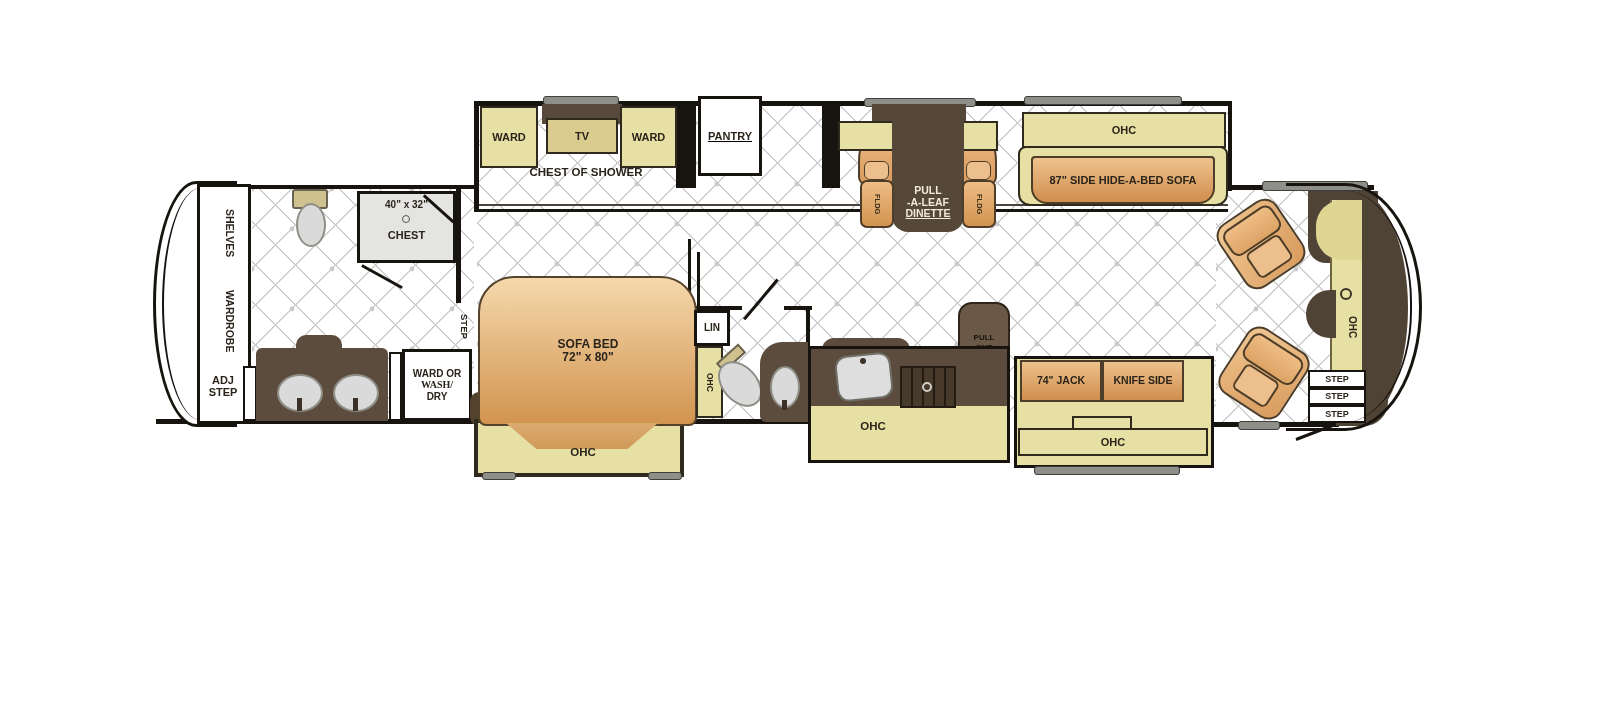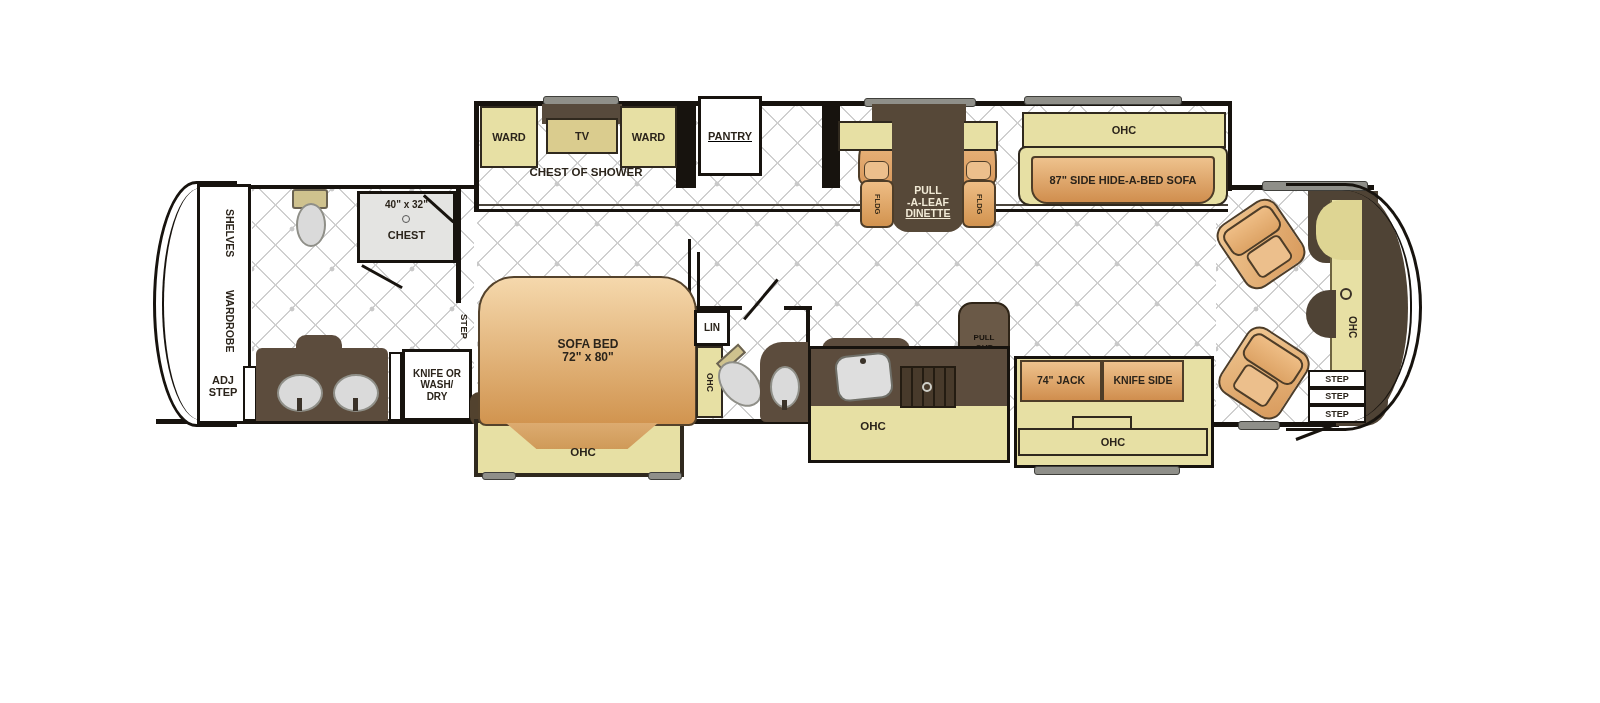--- a/index.html
+++ b/index.html
@@ -90,22 +90,22 @@
   <div class="abs" style="left:243px;top:366px;width:14px;height:55px;background:#fff;border:2px solid #17130e;"></div>
   <div class="abs" style="left:296px;top:335px;width:46px;height:20px;background:#5c4c3d;border-radius:10px 10px 0 0;"></div>
   <div class="abs" style="left:256px;top:348px;width:132px;height:73px;background:#5c4c3d;border-radius:6px 6px 0 0;"></div>
   <div class="sink" style="left:277px;top:374px;width:46px;height:38px;"></div>
   <div class="abs" style="left:297px;top:398px;width:5px;height:13px;background:#3a3229;"></div>
   <div class="sink" style="left:333px;top:374px;width:46px;height:38px;"></div>
   <div class="abs" style="left:353px;top:398px;width:5px;height:13px;background:#3a3229;"></div>
   <div class="abs" style="left:389px;top:352px;width:13px;height:69px;background:#fff;border:2px solid #17130e;"></div>
   <div class="wbox" style="left:402px;top:349px;width:70px;height:72px;">
     <div class="lb" style="position:static;font-size:10px;">
-      <span style="display:block;">KNIFE OR</span>
-      <span style="display:block;">WASH/</span>
+      <span style="display:block;">WARD OR</span>
+      <span style="display:block;font-family:Liberation Serif, serif;">WASH/</span>
       <span style="display:block;">DRY</span>
     </div>
   </div>
   <div class="lb vt" style="left:452px;top:300px;width:17px;height:52px;font-size:9.5px;">STEP</div>
 
   <div class="topper" style="left:543px;top:96px;width:76px;height:9px;"></div>
   <div class="cab" style="left:480px;top:106px;width:58px;height:62px;">
     <span class="lb" style="position:static;">WARD</span>
   </div>
   <div class="abs" style="left:542px;top:104px;width:80px;height:20px;background:#574a3c;"></div>

